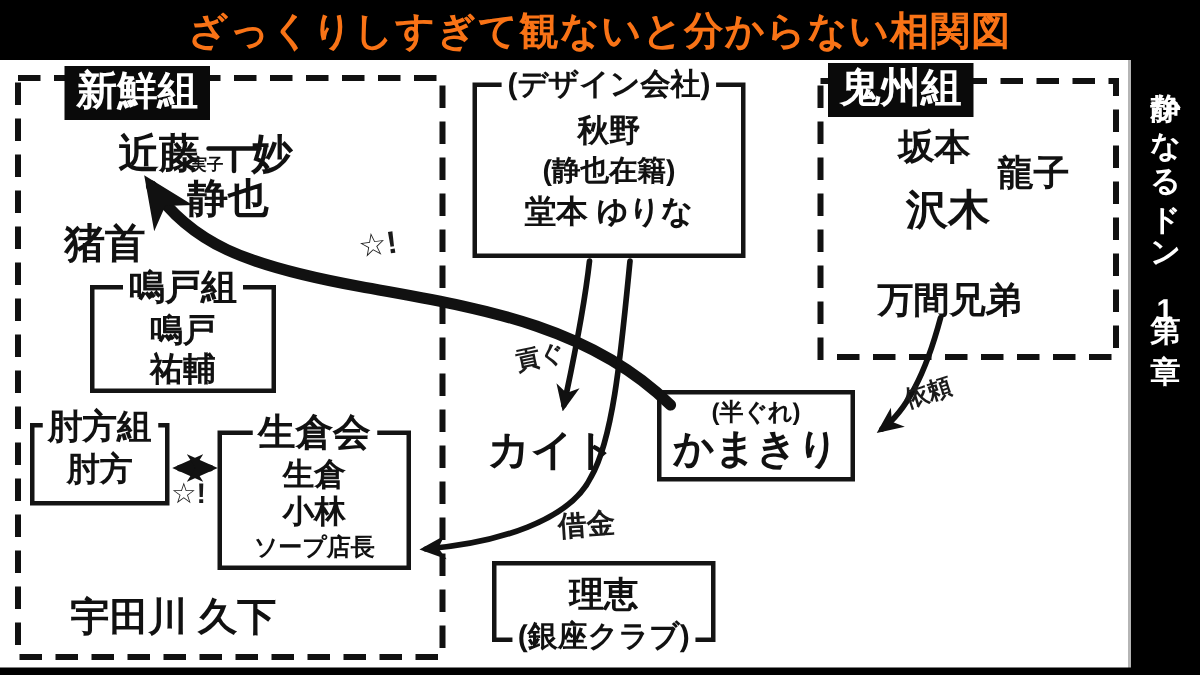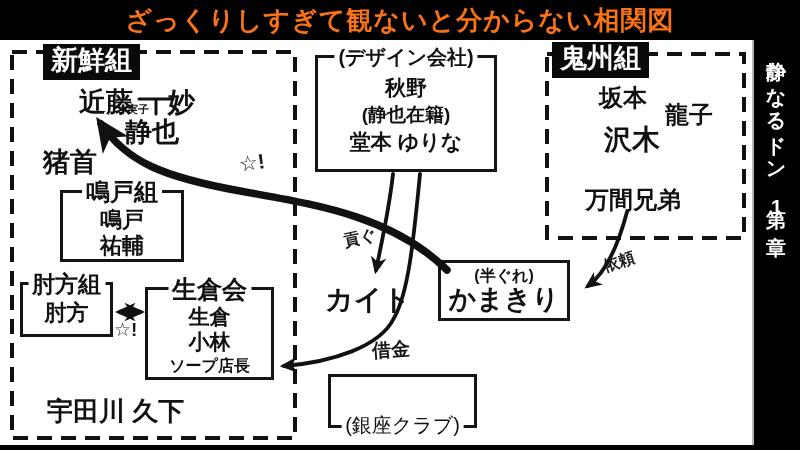--- a/index.html
+++ b/index.html
@@ -40,21 +40,21 @@
   .name{position:absolute;font-weight:800;white-space:nowrap;z-index:3;color:#111;}
 
   
   .gbox{position:absolute;border:3px solid #141414;box-sizing:border-box;z-index:3;background:transparent;}
   .legend-top{
     position:absolute;top:0;left:50%;transform:translate(-50%,-54%);
     background:#fff;padding:0 4px;font-weight:800;white-space:nowrap;line-height:1.05;
   }
   .legend-bottom{
     position:absolute;bottom:0;left:50%;transform:translate(-50%,52%);
-    background:#fff;padding:0 4px;font-weight:400;white-space:nowrap;line-height:1.05;margin-top:39px;
+    background:#fff;padding:0 4px;font-weight:700;white-space:nowrap;line-height:1.05;margin-top:39px;
   }
   .gbox .rows{position:absolute;left:0;right:0;display:flex;flex-direction:column;align-items:center;}
   .gbox .rows div{font-weight:800;white-space:nowrap;}
 
   
   .hand{position:absolute;font-weight:700;white-space:nowrap;z-index:7;color:#1a1a1a;}
 </style>
 </head>
 <body>
 
@@ -116,20 +116,23 @@
   <div class="gbox" style="left:438px;top:260px;width:132px;height:61px;">
     <div class="rows" style="top:4px;line-height:1.1;">
       <div style="font-size:16px;">(半ぐれ)</div>
       <div style="font-size:27px;">かまきり</div>
     </div>
   </div>
 
   <div class="name" style="left:325px;top:281px;font-size:28px;">カイト</div>
 
   <div class="gbox" style="left:328px;top:374px;width:149px;height:54px;">
+    <div class="rows" style="top:4px;font-size:23px;">
+      <div>理恵</div>
+    </div>
     <div class="legend-bottom" style="font-size:20px;">(銀座クラブ)</div>
   </div>
 
   <div class="hand" style="left:344px;top:228px;font-size:16px;transform:rotate(-12deg);">貢ぐ</div>
   <div class="hand" style="left:372px;top:337px;font-size:19px;transform:rotate(-4deg);">借金</div>
   <div class="hand" style="left:603px;top:252px;font-size:16px;transform:rotate(-18deg);">依頼</div>
   <div class="hand" style="left:239px;top:151px;font-size:21px;font-weight:800;transform:rotate(-8deg);">☆!</div>
   <div class="hand" style="left:114px;top:318px;font-size:19px;font-weight:800;">☆!</div>
 
   <svg class="svg-over" width="800" height="450" viewBox="0 0 800 450">

